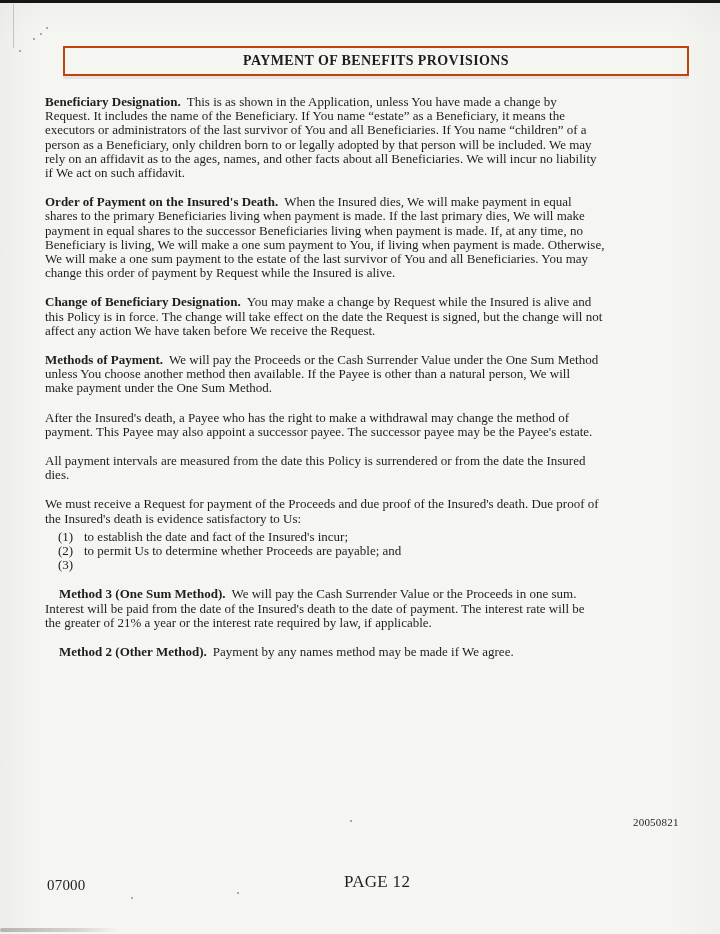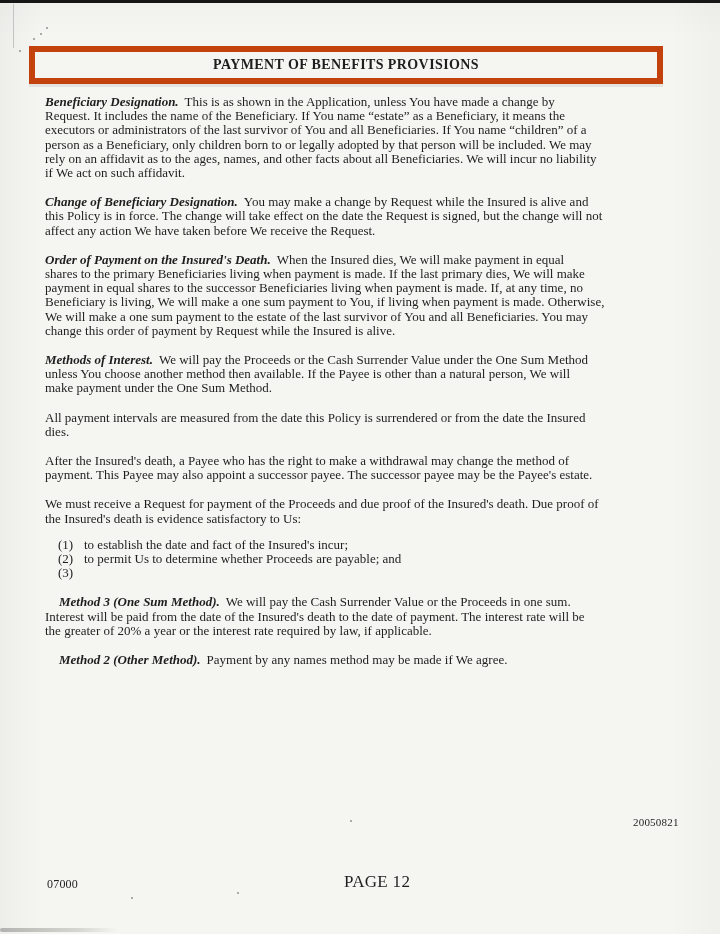--- a/index.html
+++ b/index.html
@@ -11,38 +11,38 @@
     font-family:"Liberation Serif", serif;
     color:#1e1e1e;
   }
   .scan-top-edge{position:absolute;top:0;left:0;width:720px;height:3px;background:#161616;}
   .scan-left-line{position:absolute;left:13px;top:4px;width:1px;height:44px;background:#c3c3c1;}
   .scan-bottom-smudge{position:absolute;left:0;top:928px;width:118px;height:4px;border-radius:2px;
     background:linear-gradient(to right,#a9a9a7 0%,#cfcfcc 65%,rgba(207,207,204,0) 100%);opacity:.85;}
   .speck{position:absolute;width:2px;height:2px;border-radius:50%;background:#909090;}
 
   .title-box{
-    position:absolute;left:29px;top:46px;width:622px;height:26px;
-    border:6px solid #c2410c;background:transparent;
+    position:absolute;left:63px;top:46px;width:622px;height:26px;
+    border:2px solid #c2410c;background:transparent;
     display:flex;align-items:center;justify-content:center;
     box-shadow:0 3px 0 rgba(0,0,0,0.07);
   }
   .title-box .title-text{font-weight:bold;font-size:14px;letter-spacing:.4px;}
 
   .content{position:absolute;left:45px;top:95px;width:660px;font-size:13px;line-height:14.2px;}
   .content p{margin:0 0 15px 0;white-space:pre-line;}
-  .content p.tight{margin-bottom:12px;}
-  .lead{font-weight:bold;margin-right:6px;font-style:italic;}
+  .content p.tight{margin-bottom:4px;}
+  .lead{font-weight:bold;margin-right:6px;}
   .indent{text-indent:14px;}
   .proof-list{margin:0 0 15px 0;}
   .list-row{display:flex;margin-left:13px;}
   .list-num{width:26px;flex:none;}
   .list-text{white-space:pre-line;}
 
-  .footer-left{position:absolute;left:47px;top:877px;font-size:12px;letter-spacing:.2px;}
+  .footer-left{position:absolute;left:47px;top:877px;font-size:15px;letter-spacing:.2px;}
   .footer-center{position:absolute;left:344px;top:872px;font-size:17px;letter-spacing:.3px;}
   .footer-right{position:absolute;left:633px;top:816px;font-size:11px;letter-spacing:.2px;}
 </style>
 </head>
 <body>
 
 <div class="scan-top-edge"></div>
 <div class="scan-left-line"></div>
 <div class="speck" style="left:46px;top:27px;"></div>
 <div class="speck" style="left:40px;top:33px;"></div>
@@ -59,60 +59,60 @@
 
 <div class="content">
 
   <p><b class="lead">Beneficiary Designation.</b><span>This is as shown in the Application, unless You have made a change by
 Request. It includes the name of the Beneficiary. If You name “estate” as a Beneficiary, it means the
 executors or administrators of the last survivor of You and all Beneficiaries. If You name “children” of a
 person as a Beneficiary, only children born to or legally adopted by that person will be included. We may
 rely on an affidavit as to the ages, names, and other facts about all Beneficiaries. We will incur no liability
 if We act on such affidavit.</span></p>
 
-  <p><b class="lead">Change of Beneficiary Designation.</b><span>You may make a change by Request while the Insured is alive and
-this Policy is in force. The change will take effect on the date the Request is signed, but the change will not
-affect any action We have taken before We receive the Request.</span></p>
-
   <p><b class="lead">Order of Payment on the Insured's Death.</b><span>When the Insured dies, We will make payment in equal
 shares to the primary Beneficiaries living when payment is made. If the last primary dies, We will make
 payment in equal shares to the successor Beneficiaries living when payment is made. If, at any time, no
 Beneficiary is living, We will make a one sum payment to You, if living when payment is made. Otherwise,
 We will make a one sum payment to the estate of the last survivor of You and all Beneficiaries. You may
 change this order of payment by Request while the Insured is alive.</span></p>
 
-  <p><b class="lead">Methods of Interest.</b><span>We will pay the Proceeds or the Cash Surrender Value under the One Sum Method
+  <p><b class="lead">Change of Beneficiary Designation.</b><span>You may make a change by Request while the Insured is alive and
+this Policy is in force. The change will take effect on the date the Request is signed, but the change will not
+affect any action We have taken before We receive the Request.</span></p>
+
+  <p><b class="lead">Methods of Payment.</b><span>We will pay the Proceeds or the Cash Surrender Value under the One Sum Method
 unless You choose another method then available. If the Payee is other than a natural person, We will
 make payment under the One Sum Method.</span></p>
 
+  <p><span>After the Insured's death, a Payee who has the right to make a withdrawal may change the method of
+payment. This Payee may also appoint a successor payee. The successor payee may be the Payee's estate.</span></p>
+
   <p><span>All payment intervals are measured from the date this Policy is surrendered or from the date the Insured
 dies.</span></p>
-
-  <p><span>After the Insured's death, a Payee who has the right to make a withdrawal may change the method of
-payment. This Payee may also appoint a successor payee. The successor payee may be the Payee's estate.</span></p>
 
   <p class="tight"><span>We must receive a Request for payment of the Proceeds and due proof of the Insured's death. Due proof of
 the Insured's death is evidence satisfactory to Us:</span></p>
   <div class="proof-list">
     <div class="list-row">
         <span class="list-num">(1)</span>
         <span class="list-text">to establish the date and fact of the Insured's incur;</span>
       </div>
     <div class="list-row">
         <span class="list-num">(2)</span>
         <span class="list-text">to permit Us to determine whether Proceeds are payable; and</span>
       </div>
     <div class="list-row">
         <span class="list-num">(3)</span>
       </div>
   </div>
 
   <p class="indent"><b class="lead">Method 3 (One Sum Method).</b><span>We will pay the Cash Surrender Value or the Proceeds in one sum.
 Interest will be paid from the date of the Insured's death to the date of payment. The interest rate will be
-the greater of 20% a year or the interest rate required by law, if applicable.</span></p>
+the greater of 21% a year or the interest rate required by law, if applicable.</span></p>
 
   <p class="indent"><b class="lead">Method 2 (Other Method).</b><span>Payment by any names method may be made if We agree.</span></p>
 
 </div>
 
 <span class="footer-left">07000</span>
 <span class="footer-center">PAGE 12</span>
 <span class="footer-right">20050821</span>
 
 </body></html>

